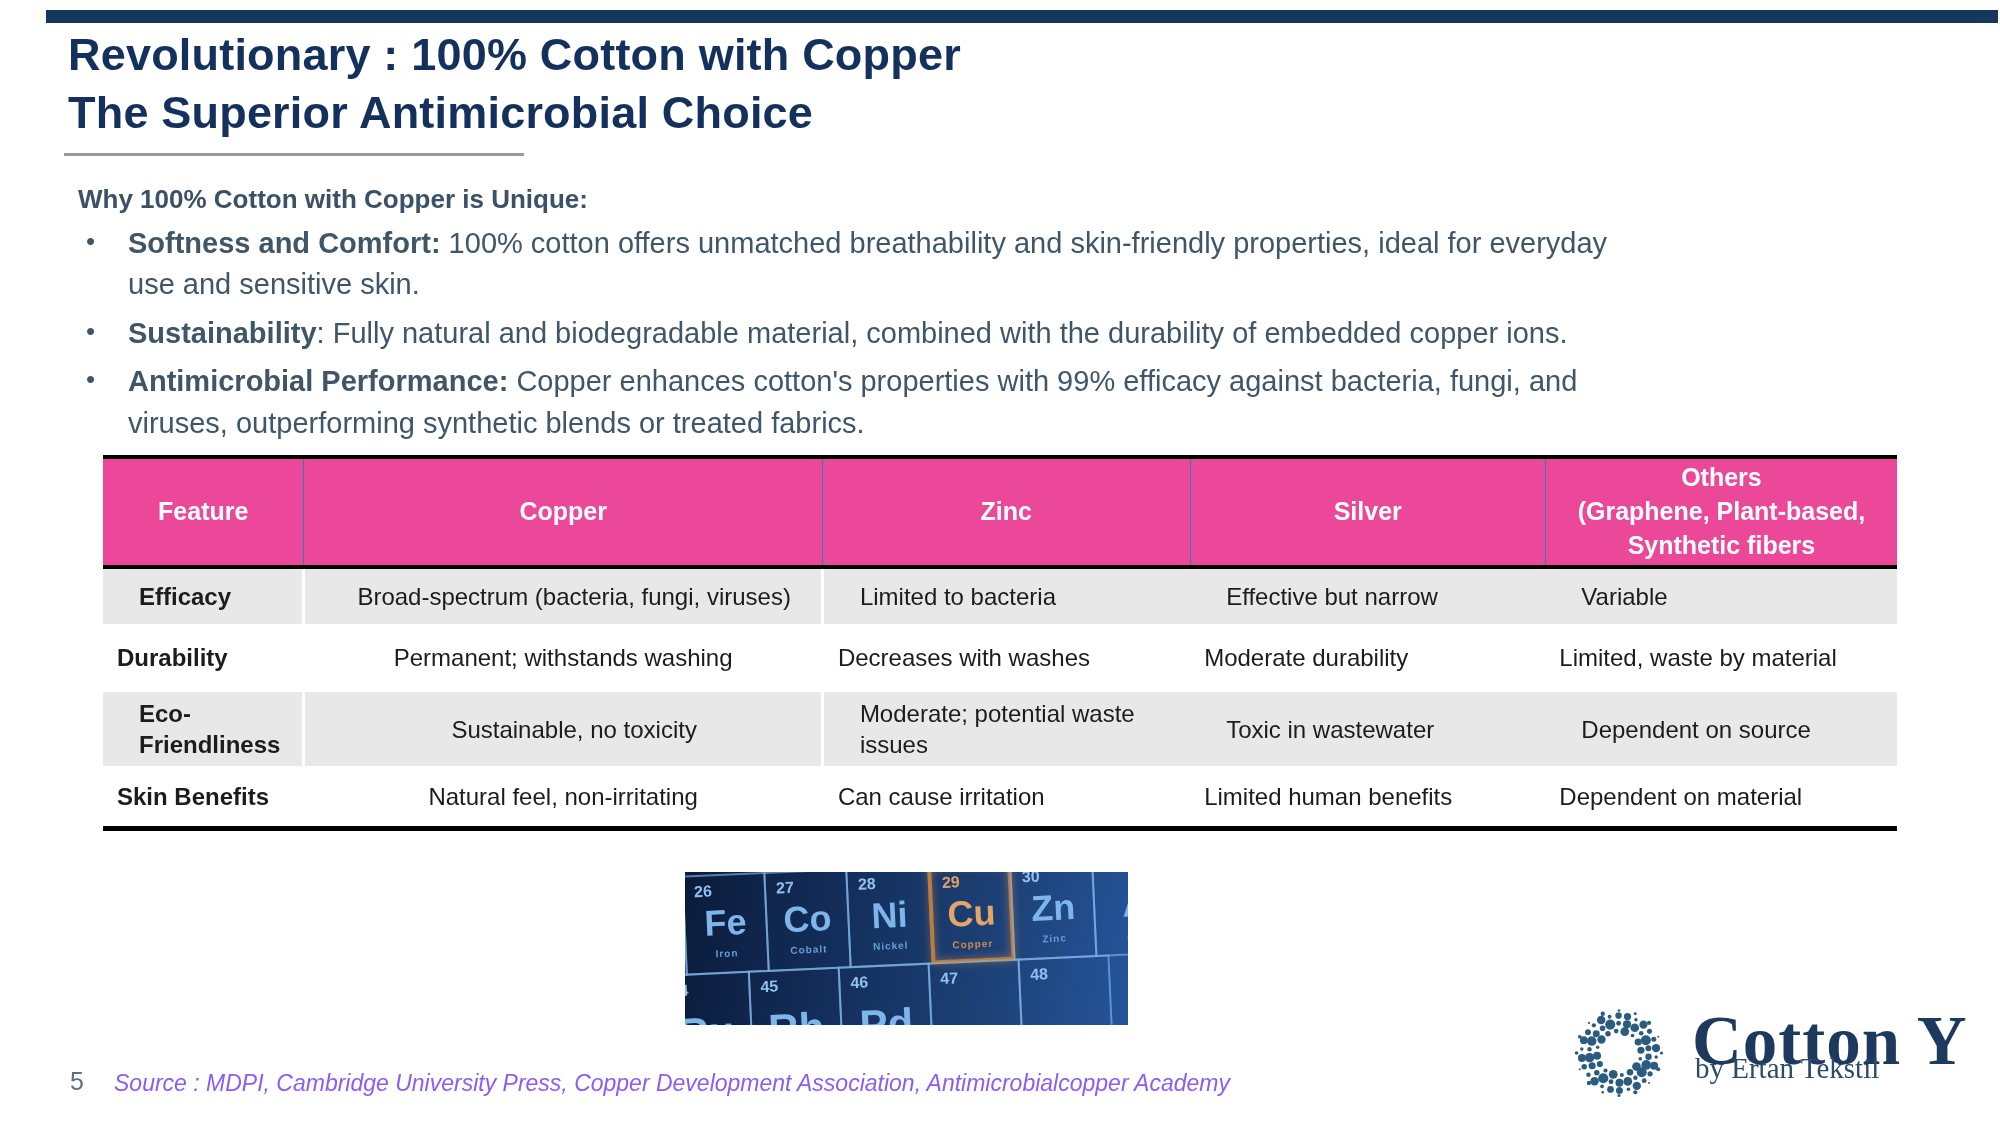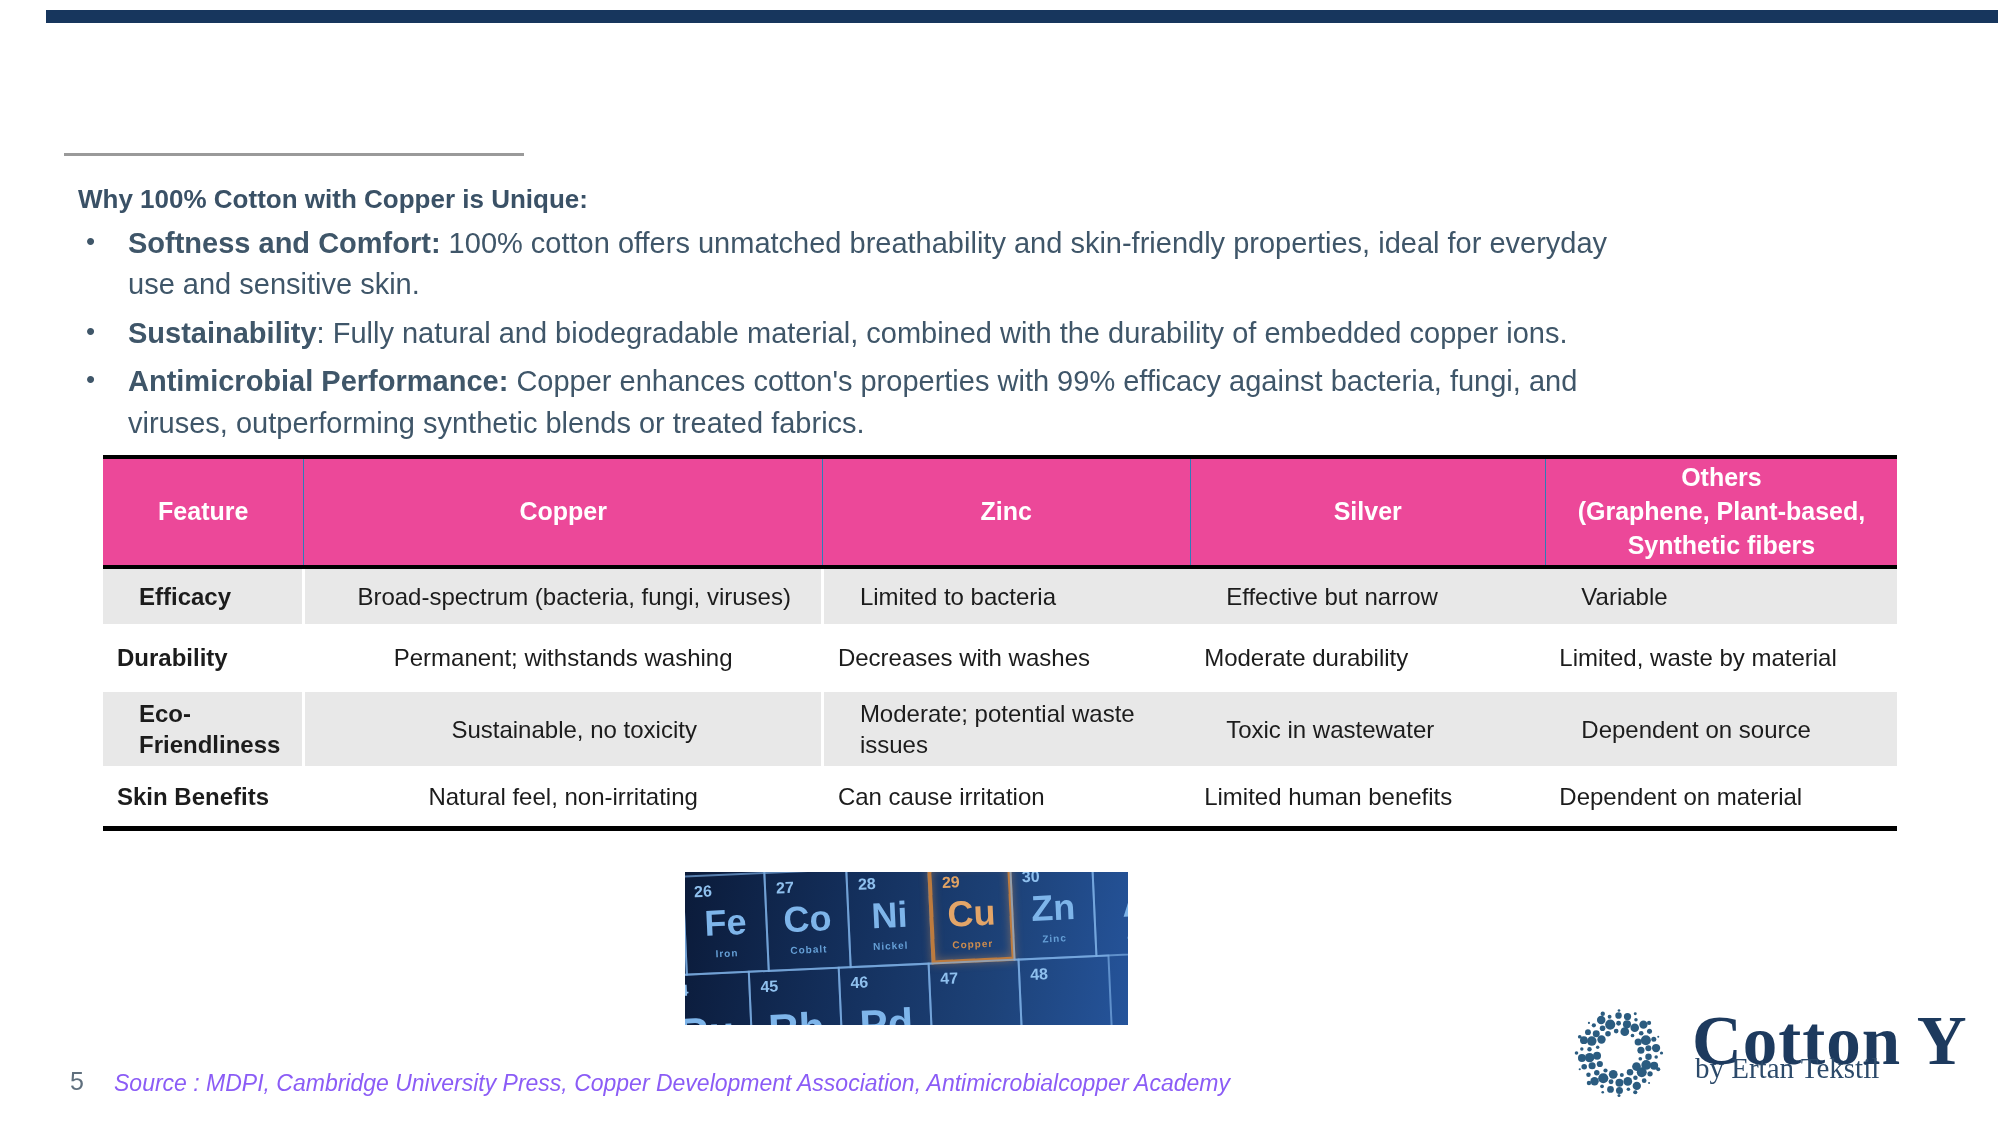--- a/index.html
+++ b/index.html
@@ -75,20 +75,24 @@
   .logo-tagline { position:absolute; left:127px; top:52px; font-family:"Liberation Serif", serif;
                   font-size:29px; color:#2c4a6a; }
 </style>
 </head>
 <body>
 
 <div class="slide">
 
   <div class="top-bar"></div>
 
+  <div class="title">
+    <div>Revolutionary : 100% Cotton with Copper</div>
+    <div>The Superior Antimicrobial Choice</div>
+  </div>
   <div class="title-underline"></div>
 
   <div class="intro">
     <div class="intro-heading">Why 100% Cotton with Copper is Unique:</div>
     <ul class="bullets">
       <li>
         <span class="bullet-dot">•</span><span class="b-lead">Softness and Comfort:</span><span class="b-rest"> 100% cotton offers unmatched breathability and skin-friendly properties, ideal for everyday
 use and sensitive skin.</span>
       </li>
       <li>

